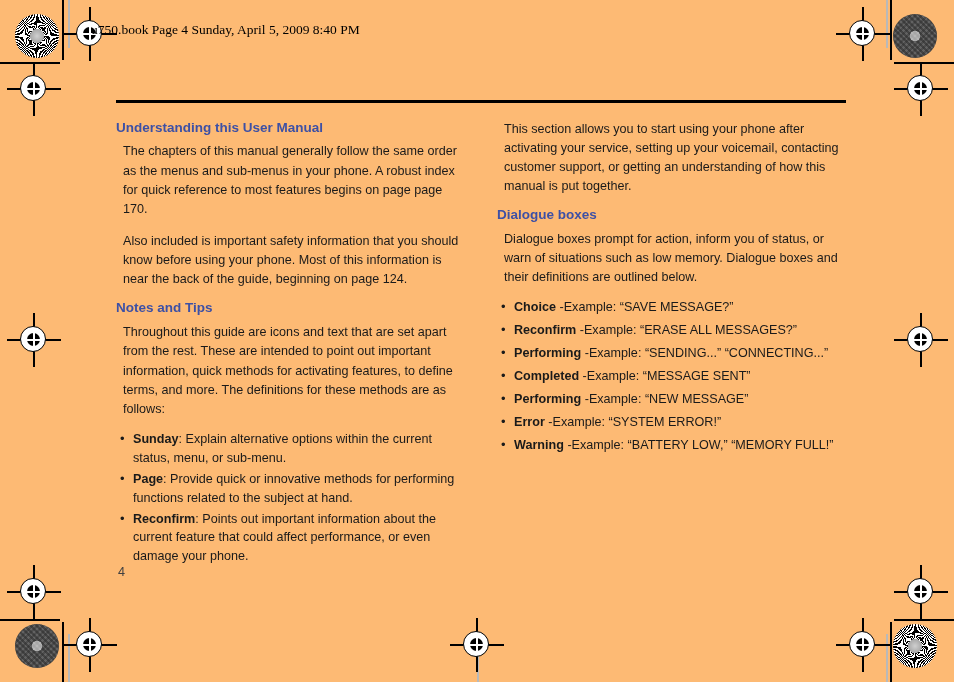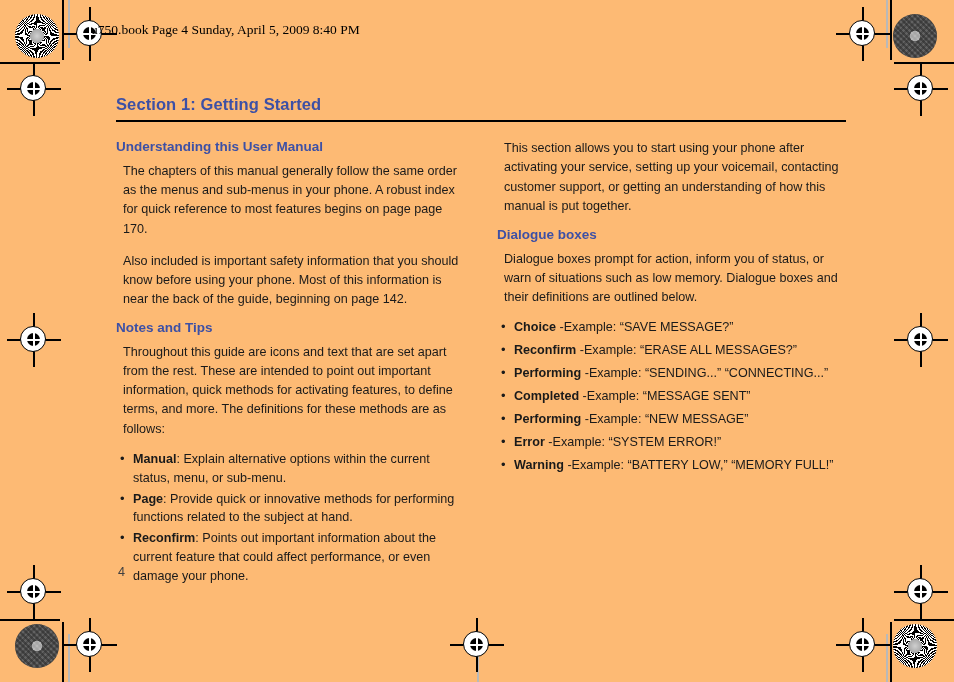--- a/index.html
+++ b/index.html
@@ -276,40 +276,39 @@
 
   <div class="target starburst" style="left:15px; top:14px;"></div>
   <div class="target maze" style="left:893px; top:14px;"></div>
   <div class="target maze" style="left:15px; top:624px;"></div>
   <div class="target starburst" style="left:893px; top:624px;"></div>
 
   <div class="running-header">u750.book  Page 4  Sunday, April 5, 2009  8:40 PM</div>
 
   <div class="content">
 
-    <h1 class="section-title">Section 1: Getting Started</h1>
     <div class="title-rule"></div>
 
     <div class="columns">
 
       <div class="col-left">
 
         <h2 class="sub-head">Understanding this User Manual</h2>
 
         <p class="body">The chapters of this manual generally follow the same order as the menus and sub-menus in your phone. A robust index for quick reference to most features begins on page page 170.</p>
 
-        <p class="body tight">Also included is important safety information that you should know before using your phone. Most of this information is near the back of the guide, beginning on page 142.</p>
+        <p class="body tight">Also included is important safety information that you should know before using your phone. Most of this information is near the back of the guide, beginning on page 124.</p>
 
         <h2 class="sub-head">Notes and Tips</h2>
 
         <p class="body tight">Throughout this guide are icons and text that are set apart from the rest. These are intended to point out important information, quick methods for activating features, to define terms, and more. The definitions for these methods are as follows:</p>
 
         <ul class="bullets left-list">
           <li>
-            <b>Manual</b><span>: Explain alternative options within the current status, menu, or sub-menu.</span>
+            <b>Sunday</b><span>: Explain alternative options within the current status, menu, or sub-menu.</span>
           </li>
           <li>
             <b>Page</b><span>: Provide quick or innovative methods for performing functions related to the subject at hand.</span>
           </li>
           <li>
             <b>Reconfirm</b><span>: Points out important information about the current feature that could affect performance, or even damage your phone.</span>
           </li>
         </ul>
       </div>
 

